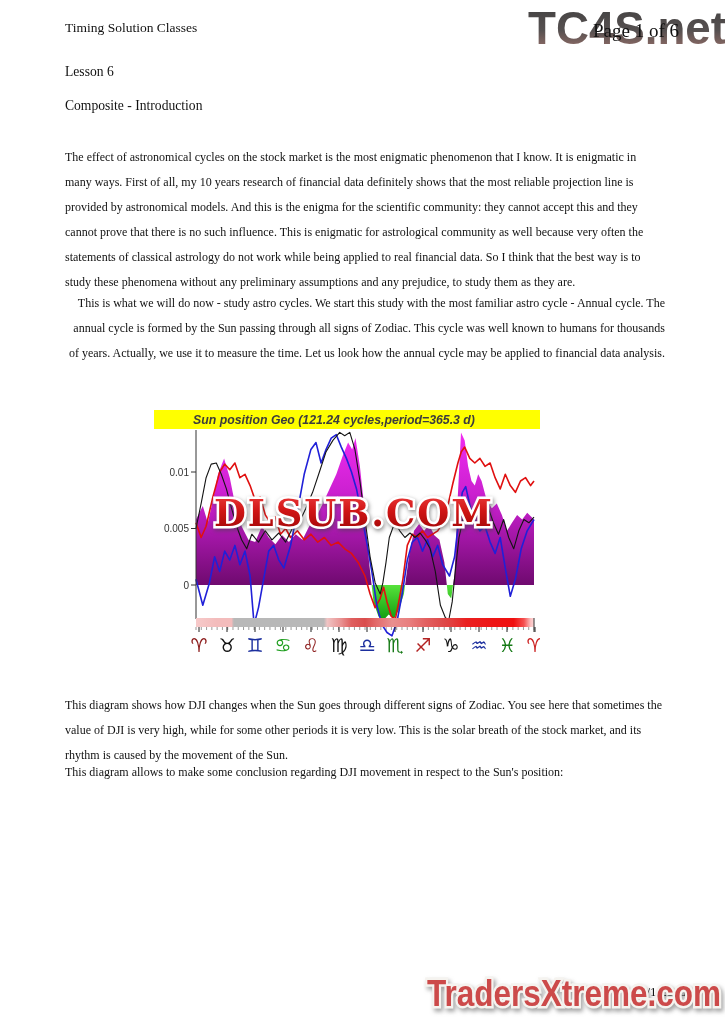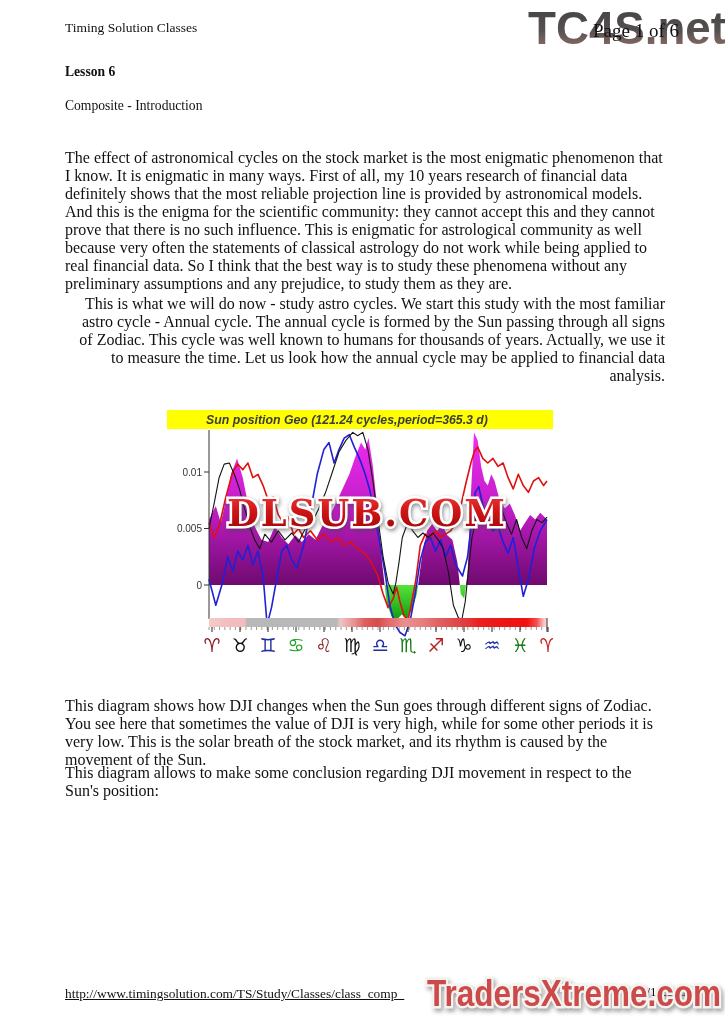--- a/index.html
+++ b/index.html
@@ -1,25 +1,25 @@
 <!DOCTYPE html>
 <html><head>
 <meta charset="utf-8">
 <style>
   html,body{margin:0;padding:0;background:#888;}
   .page{position:relative;width:725px;height:1024px;background:#ffffff;overflow:hidden;
         font-family:"Liberation Serif",serif;color:#111;}
   .hdr-title{position:absolute;left:65px;top:20px;font-size:13.5px;}
   .page-num{position:absolute;left:593px;top:20px;font-size:19px;z-index:3;}
   .wm-top{position:absolute;left:527px;top:0px;z-index:2;pointer-events:none;}
-  .lesson{position:absolute;left:65px;top:64px;font-size:13.6px;font-weight:bold;}
+  .lesson{position:absolute;left:65px;top:64px;font-size:13.6px;font-weight:normal;}
   .section{position:absolute;left:65px;top:98px;font-size:13.6px;font-weight:normal;}
-  .para{position:absolute;left:65px;width:600px;font-size:16px;line-height:18px;text-align:left;}
+  .para{position:absolute;left:65px;width:600px;font-size:12px;line-height:25px;text-align:left;}
   .p1{top:133px;} .p2{top:279px;text-align:right;} .p3{top:361px;} .p4{top:681px;} .p5{top:748px;}
-  .chart-wrap{position:absolute;left:167px;top:404px;width:386px;height:258px;}
+  .chart-wrap{position:absolute;left:154px;top:404px;width:386px;height:258px;}
   .footer-link{position:absolute;left:65px;top:986px;font-size:13.4px;color:#111;
                text-decoration:underline;z-index:1;}
   .footer-date{position:absolute;left:640px;top:984px;font-size:13px;z-index:1;text-align:right;}
   .wm-bottom{position:absolute;left:423px;top:968px;z-index:2;pointer-events:none;}
   svg text{user-select:none;}
 </style>
 </head>
 <body>
 
 <div class="page">
@@ -201,20 +201,19 @@
           <line x1="381" y1="223" x2="381" y2="228" stroke="#222" stroke-width="1"></line>
           <text x="381" y="248" text-anchor="middle" font-family="DejaVu Sans, sans-serif" font-size="19" font-weight="bold" fill="#cc2222">♈</text>
         </g>
       <text x="200" y="122" text-anchor="middle" textLength="280" lengthAdjust="spacingAndGlyphs" font-family="DejaVu Serif, serif" font-weight="bold" font-size="37" letter-spacing="2" fill="url(#grad-dlsub)" stroke="#ffffff" stroke-width="5" paint-order="stroke" style="filter:drop-shadow(1px 2px 2px rgba(70,70,70,0.6));">DLSUB.COM</text>
     </svg>
   </div>
 
   <p class="para p4">This diagram shows how DJI changes when the Sun goes through different signs of Zodiac. You see here that sometimes the value of DJI is very high, while for some other periods it is very low. This is the solar breath of the stock market, and its rhythm is caused by the movement of the Sun.</p>
   <p class="para p5">This diagram allows to make some conclusion regarding DJI movement in respect to the Sun's position:</p>
 
-  <a class="footer-link" href="#">http://www.timingsolution.com/TS/Study/Classes/class_comp_</a>
   <span class="footer-date">8/1/2008</span>
 
   <svg class="wm-bottom" width="302" height="56">
     <text x="151" y="38" text-anchor="middle" textLength="294" lengthAdjust="spacingAndGlyphs" font-family="Liberation Sans, sans-serif" font-weight="bold" font-size="36" fill="#cc4a4a" stroke="#f5f3ef" stroke-width="5" paint-order="stroke" style="filter:drop-shadow(2px 3px 2px rgba(90,90,90,0.55));">TradersXtreme.com</text>
   </svg>
 
 </div>
 
 </body></html>

